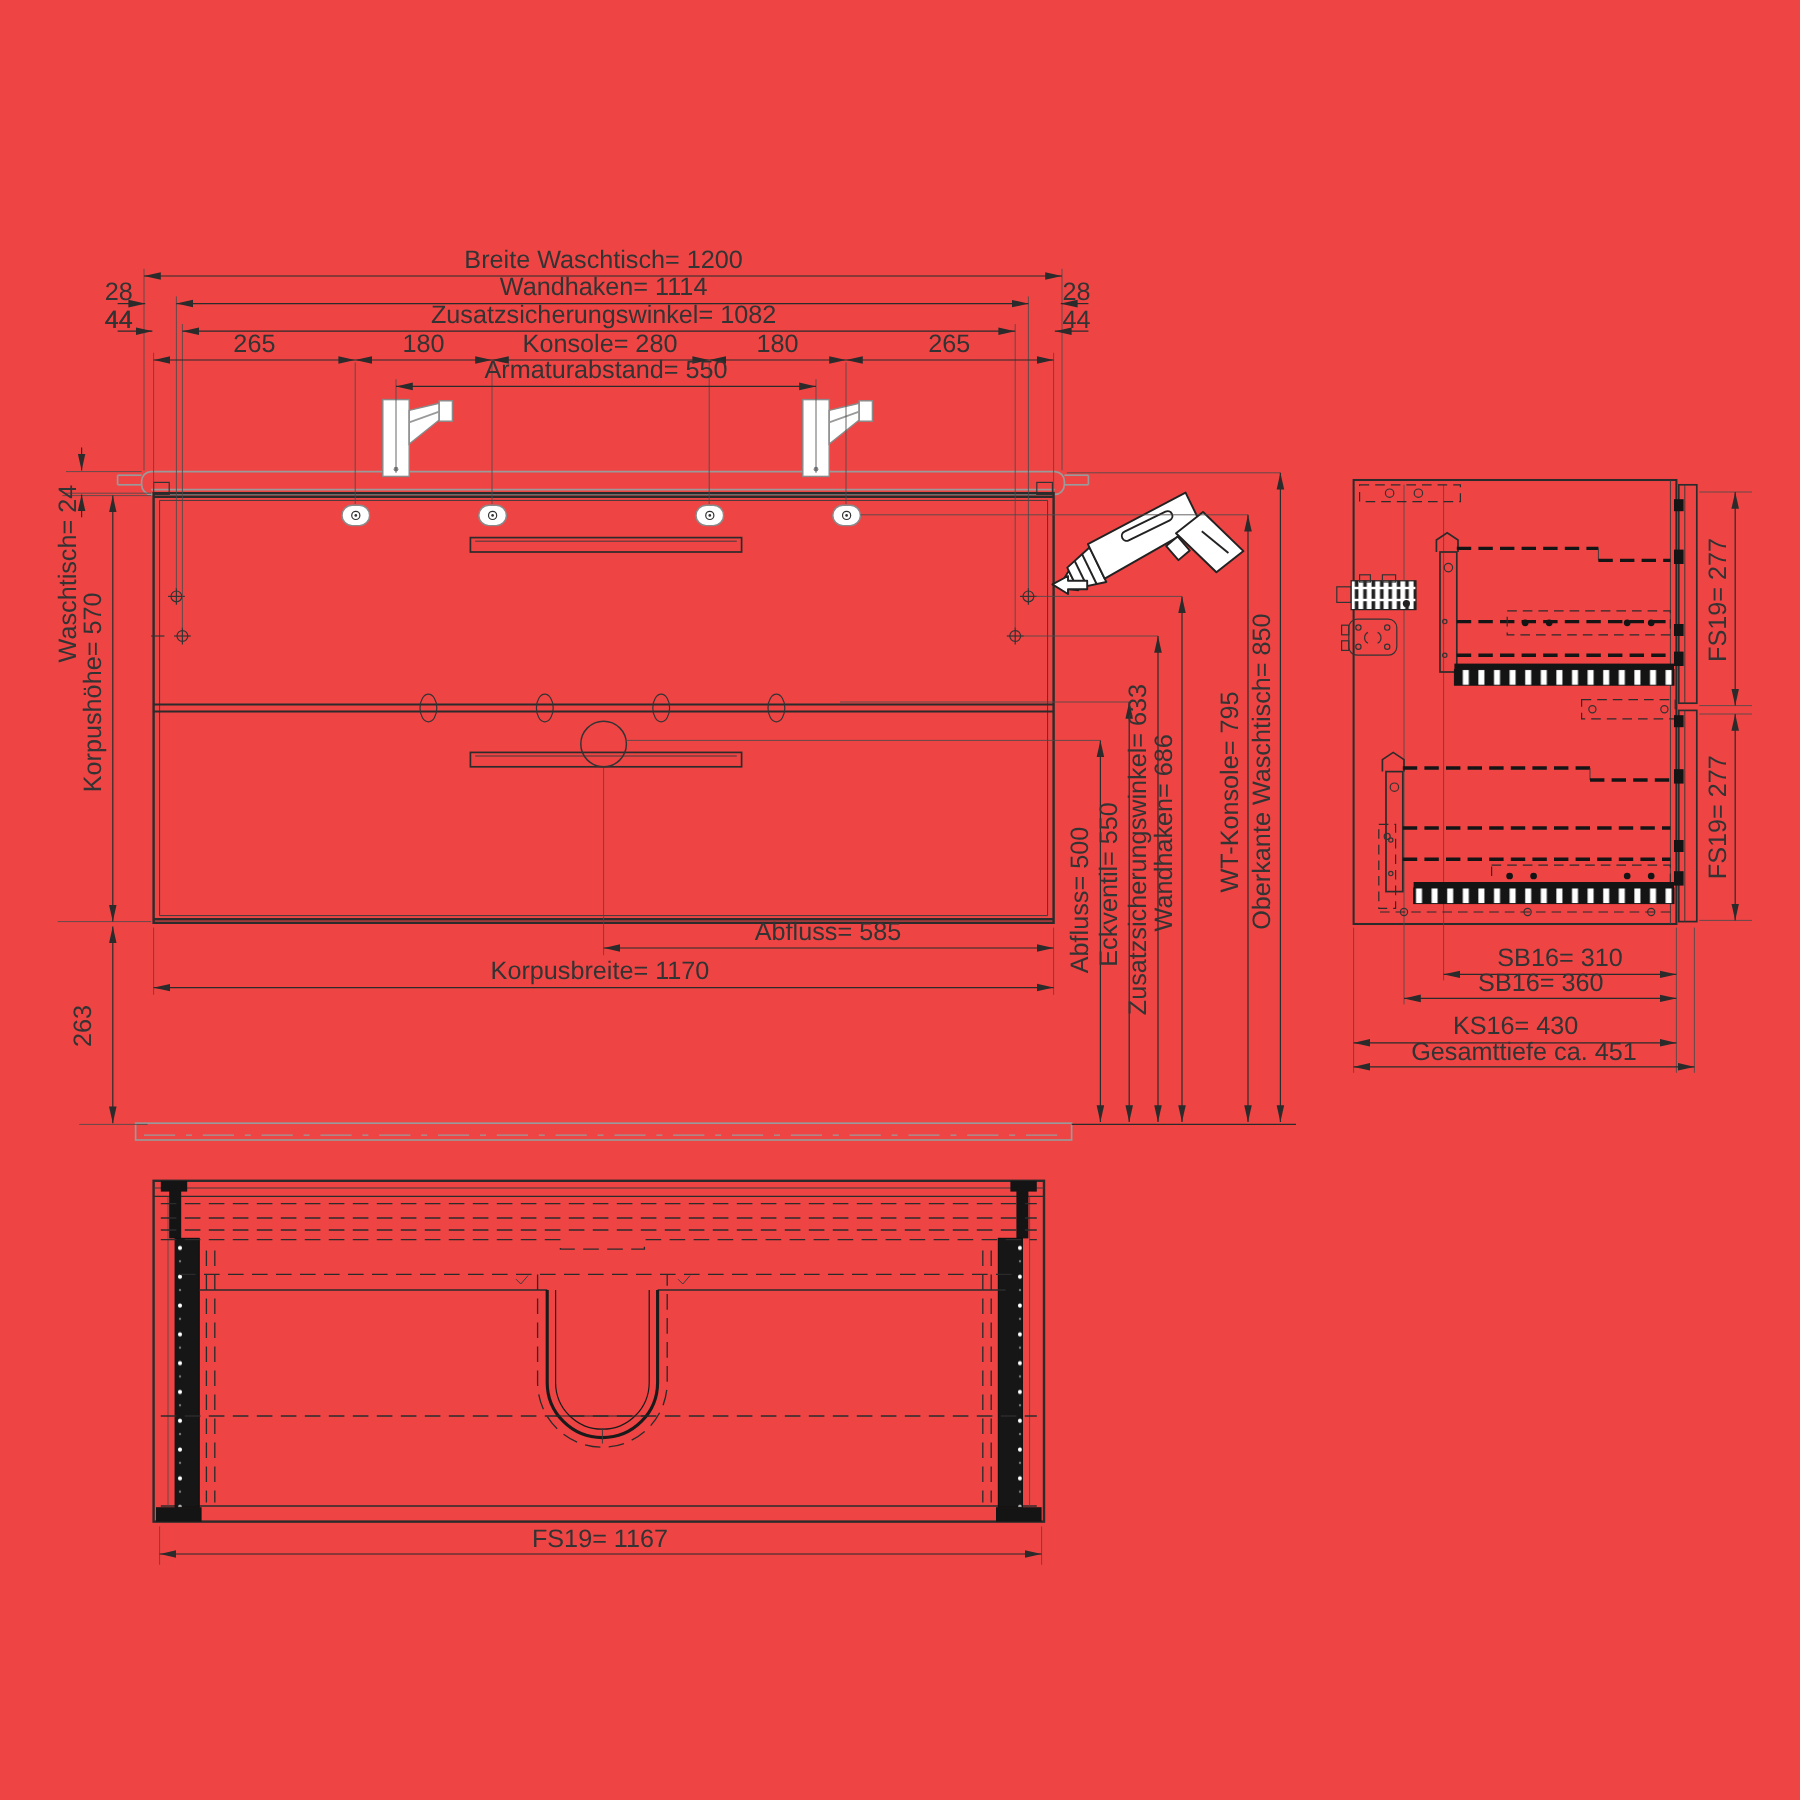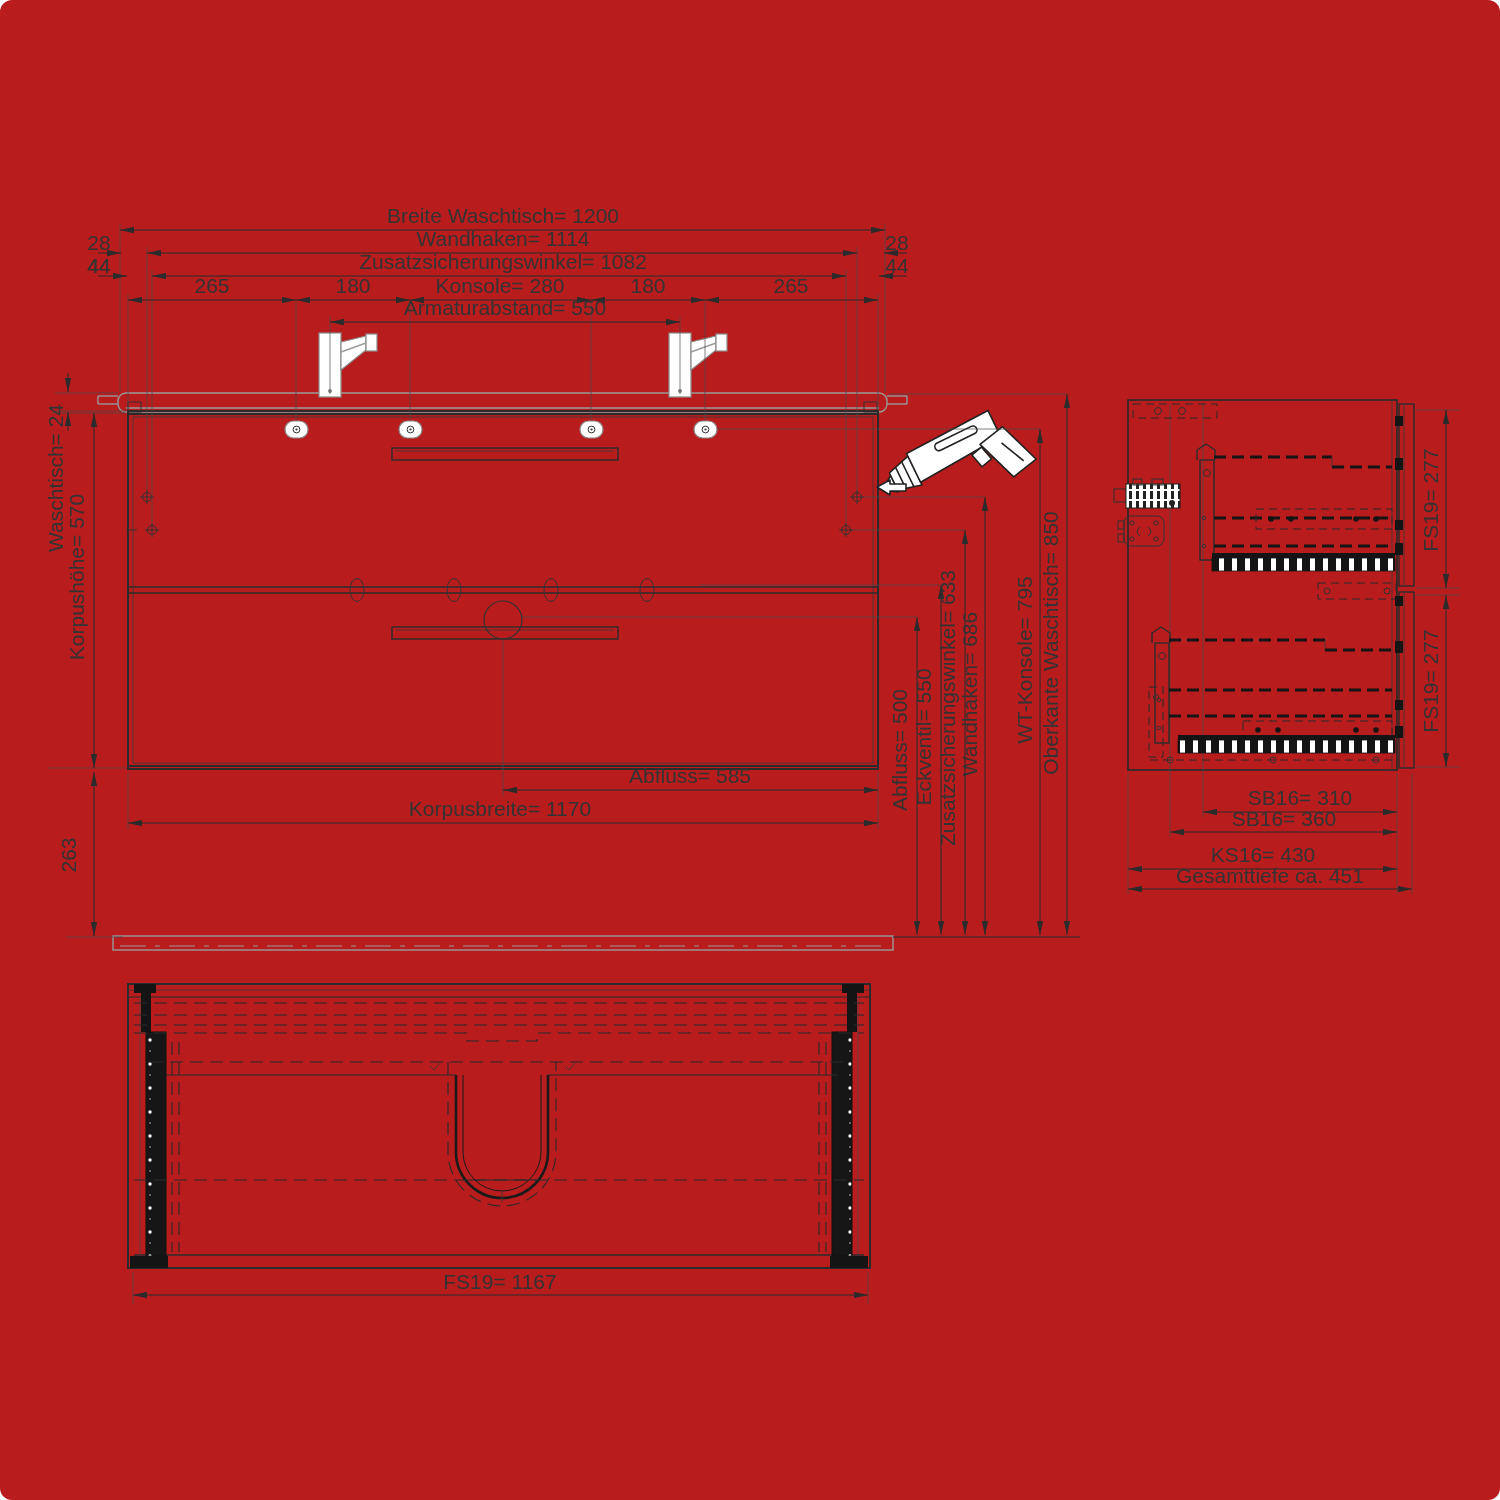--- a/index.html
+++ b/index.html
@@ -1,16 +1,16 @@
 <!DOCTYPE html>
 <html><head>
 <meta charset="utf-8">
 <style>
   html,body{margin:0;padding:0;background:#fff;}
-  .canvas{width:1500px;height:1500px;background:#b91c1c;position:relative;overflow:hidden;border-radius:12px;}
+  .canvas{width:1500px;height:1500px;background:#ef4444;position:relative;overflow:hidden;}
   svg{display:block;}
   .ln{stroke:#2b2b2b;stroke-width:1.4;fill:none;}
   .tk{stroke:#2b2b2b;stroke-width:2.2;fill:none;}
   .tn{stroke:#3a3a3a;stroke-width:.8;fill:none;}
   .xt{stroke:#4a4a4a;stroke-width:.7;fill:none;}
   .dm{stroke:#2b2b2b;stroke-width:1;fill:none;}
   .gr{stroke:#9a9a9a;stroke-width:1.4;fill:none;}
   .gr2{stroke:#8a8a8a;stroke-width:1.2;fill:#fff;}
   .hd{stroke:#151515;stroke-width:2.8;stroke-dasharray:12 6;fill:none;}
   .ld{stroke:#2b2b2b;stroke-width:1;stroke-dasharray:8 5;fill:none;}

